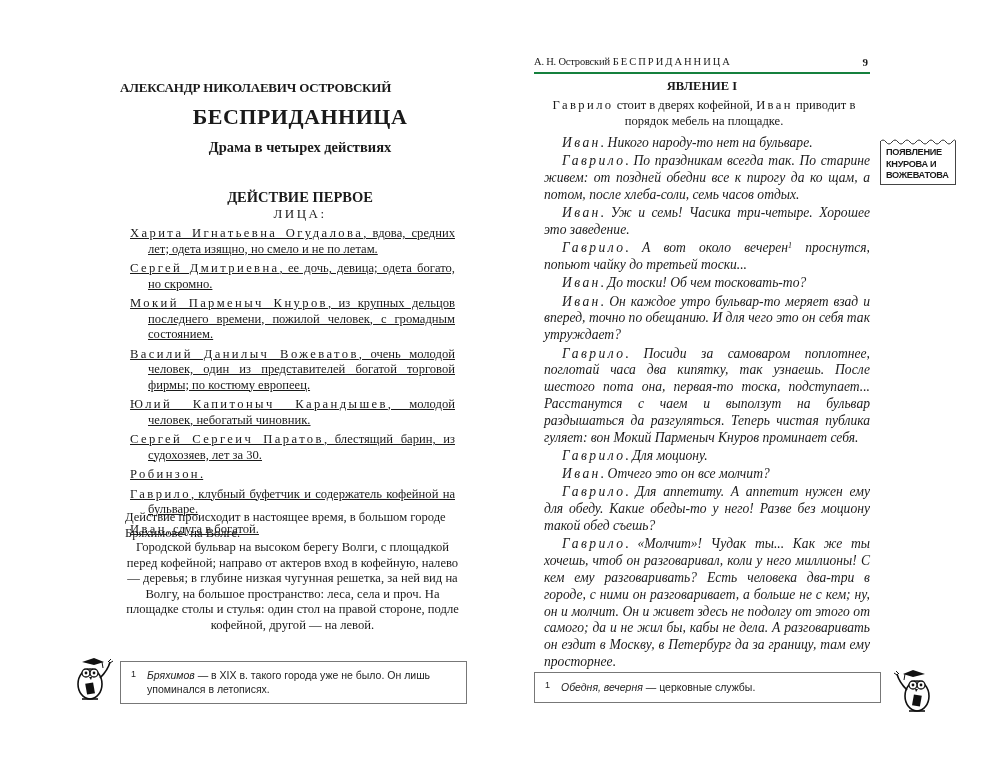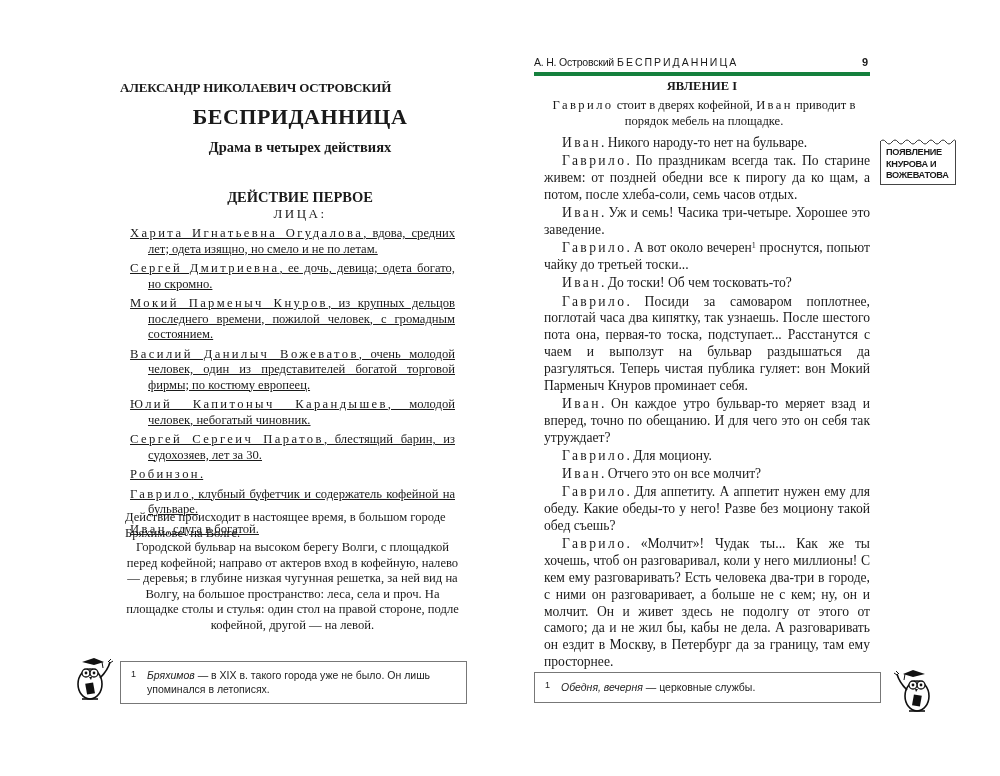--- a/index.html
+++ b/index.html
@@ -38,34 +38,34 @@
   .fn-right { left: 534px; top: 672px; width: 347px; height: 31px; padding: 7px 8px 4px 26px; }
   .fn-num { position: absolute; left: 10px; top: 5px; font-size: 9px; }
   .fn-term { font-style: italic; }
 
   .owl { position: absolute; width: 42px; height: 46px; }
   .owl-left { left: 72px; top: 656px; }
   .owl-right { left: 893px; top: 668px; transform: scaleX(-1); }
 
   
   .running-head { position: absolute; left: 534px; width: 336px; top: 56px; height: 16px;
-    border-bottom: 4px solid #15803d;
-    font-family: Liberation Sans, sans-serif; font-size: 10.5px; }
+    border-bottom: 2px solid #15803d;
+    font-family: Liberation Serif, serif; font-size: 10.5px; }
   .rh-author { position: absolute; left: 0; top: 0; letter-spacing: -0.2px; }
   .rh-title { letter-spacing: 2px; margin-left: 3px; }
   .rh-page { position: absolute; right: 2px; top: 0; font-weight: bold; font-size: 11px; }
 
   .scene { position: absolute; left: 534px; width: 336px; top: 79px; text-align: center;
     font-weight: bold; font-size: 12.5px; }
   .scene-note { position: absolute; left: 545px; width: 318px; top: 98px; text-align: center;
     font-size: 12.6px; line-height: 15.5px; }
 
   .dialogue { position: absolute; left: 544px; width: 326px; top: 135px;
     font-size: 13.6px; line-height: 16.8px; text-align: justify; }
-  .dialogue p { margin: 0 0 1.5px 0; text-indent: 18px; }
+  .dialogue p { margin: 0 0 1.5px 0; text-indent: 18px; font-style: italic; }
 
   .sidenote { position: absolute; left: 880px; top: 141px; width: 76px; height: 44px;
     border: 1px solid #444; border-top: none; box-sizing: border-box; }
   .sidenote-wave { position: absolute; left: -1px; top: -4px; width: 76px; height: 8px; }
   .sidenote-text { position: absolute; left: 5px; top: 6px; width: 70px;
     font-family: "Liberation Sans", "DejaVu Sans", sans-serif; font-weight: bold;
     font-size: 9.2px; line-height: 11.5px; letter-spacing: -0.3px; }
 </style>
 </head>
 <body>
@@ -134,22 +134,22 @@
   </svg>
   <div class="sidenote-text">ПОЯВЛЕНИЕ КНУРОВА И ВОЖЕВАТОВА</div>
 </div>
 
 <div class="dialogue">
   <p><span class="sp">Иван</span><span>. Никого народу-то нет на бульваре.</span></p>
   <p><span class="sp">Гаврило</span><span>. По праздникам всегда так. По старине живем: от поздней обедни все к пирогу да ко щам, а потом, после хлеба-соли, семь часов отдых.</span></p>
   <p><span class="sp">Иван</span><span>. Уж и семь! Часика три-четыре. Хорошее это заведение.</span></p>
   <p><span class="sp">Гаврило</span><span>. А вот около вечерен</span><sup>1</sup><span> проснутся, попьют чайку до третьей тоски...</span></p>
   <p><span class="sp">Иван</span><span>. До тоски! Об чем тосковать-то?</span></p>
+  <p><span class="sp">Иван</span><span>. Он каждое утро бульвар-то меряет взад и вперед, точно по обещанию. И для чего это он себя так утруждает?</span></p>
   <p><span class="sp">Гаврило</span><span>. Посиди за самоваром поплотнее, поглотай часа два кипятку, так узнаешь. После шестого пота она, первая-то тоска, подступает... Расстанутся с чаем и выползут на бульвар раздышаться да разгуляться. Теперь чистая публика гуляет: вон Мокий Парменыч Кнуров проминает себя.</span></p>
-  <p><span class="sp">Иван</span><span>. Он каждое утро бульвар-то меряет взад и вперед, точно по обещанию. И для чего это он себя так утруждает?</span></p>
   <p><span class="sp">Гаврило</span><span>. Для моциону.</span></p>
   <p><span class="sp">Иван</span><span>. Отчего это он все молчит?</span></p>
   <p><span class="sp">Гаврило</span><span>. Для аппетиту. А аппетит нужен ему для обеду. Какие обеды-то у него! Разве без моциону такой обед съешь?</span></p>
   <p><span class="sp">Гаврило</span><span>. «Молчит»! Чудак ты... Как же ты хочешь, чтоб он разговаривал, коли у него миллионы! С кем ему разговаривать? Есть человека два-три в городе, с ними он разговаривает, а больше не с кем; ну, он и молчит. Он и живет здесь не подолгу от этого от самого; да и не жил бы, кабы не дела. А разговаривать он ездит в Москву, в Петербург да за границу, там ему просторнее.</span></p>
 </div>
 
 <div class="fn-box fn-right">
   <span class="fn-num">1</span>
   <span class="fn-term">Обедня, вечерня</span><span> — церковные службы.</span>
 </div>

